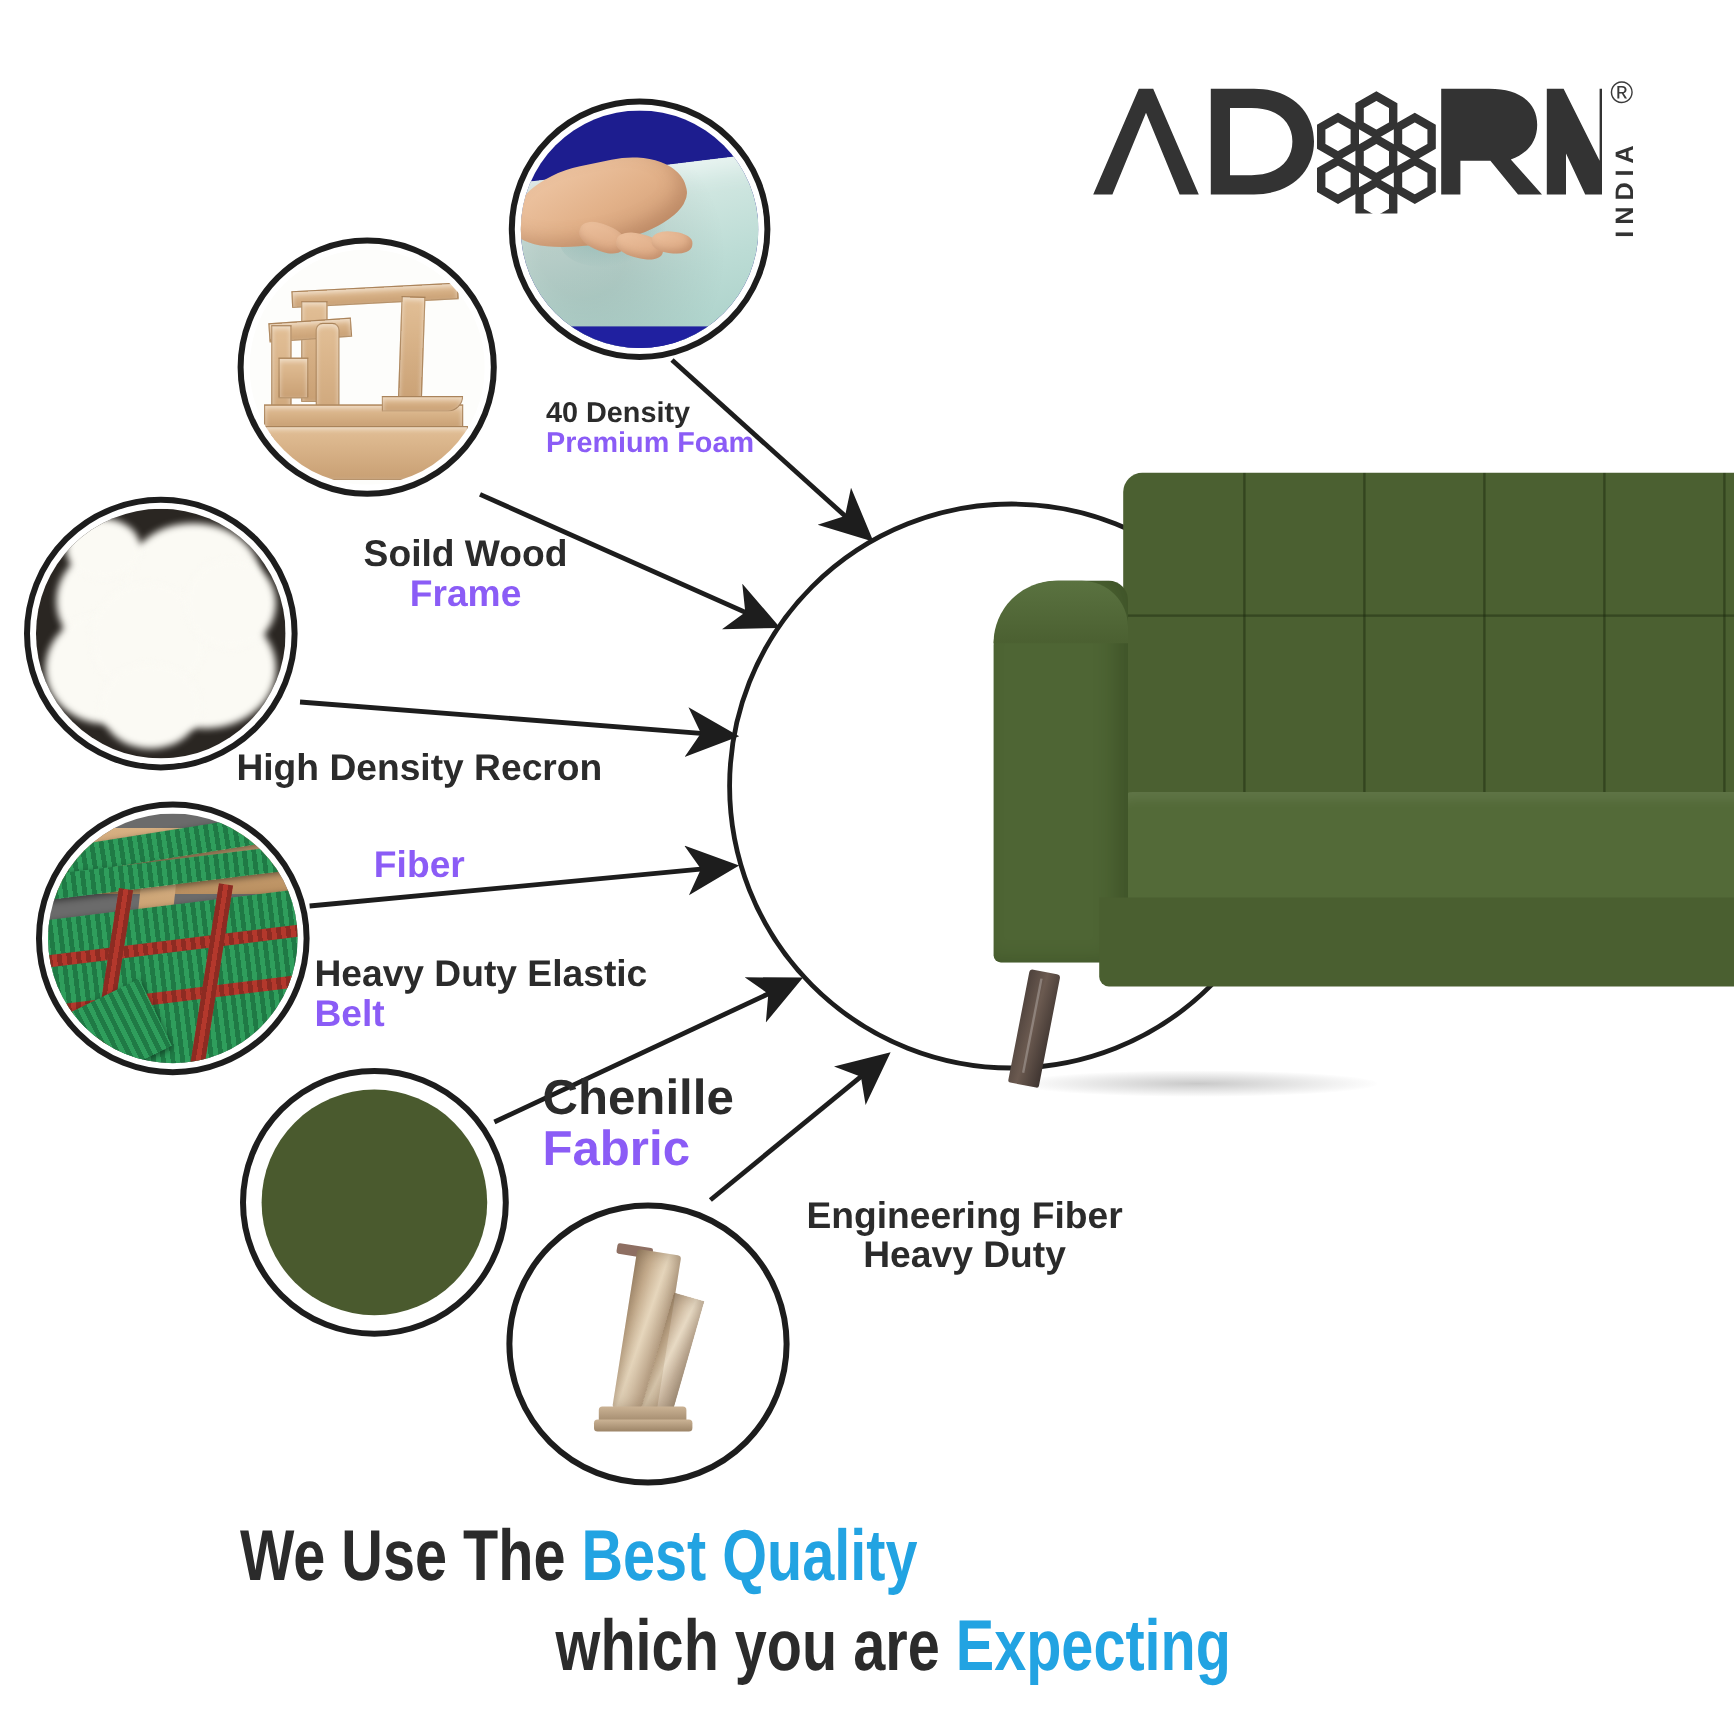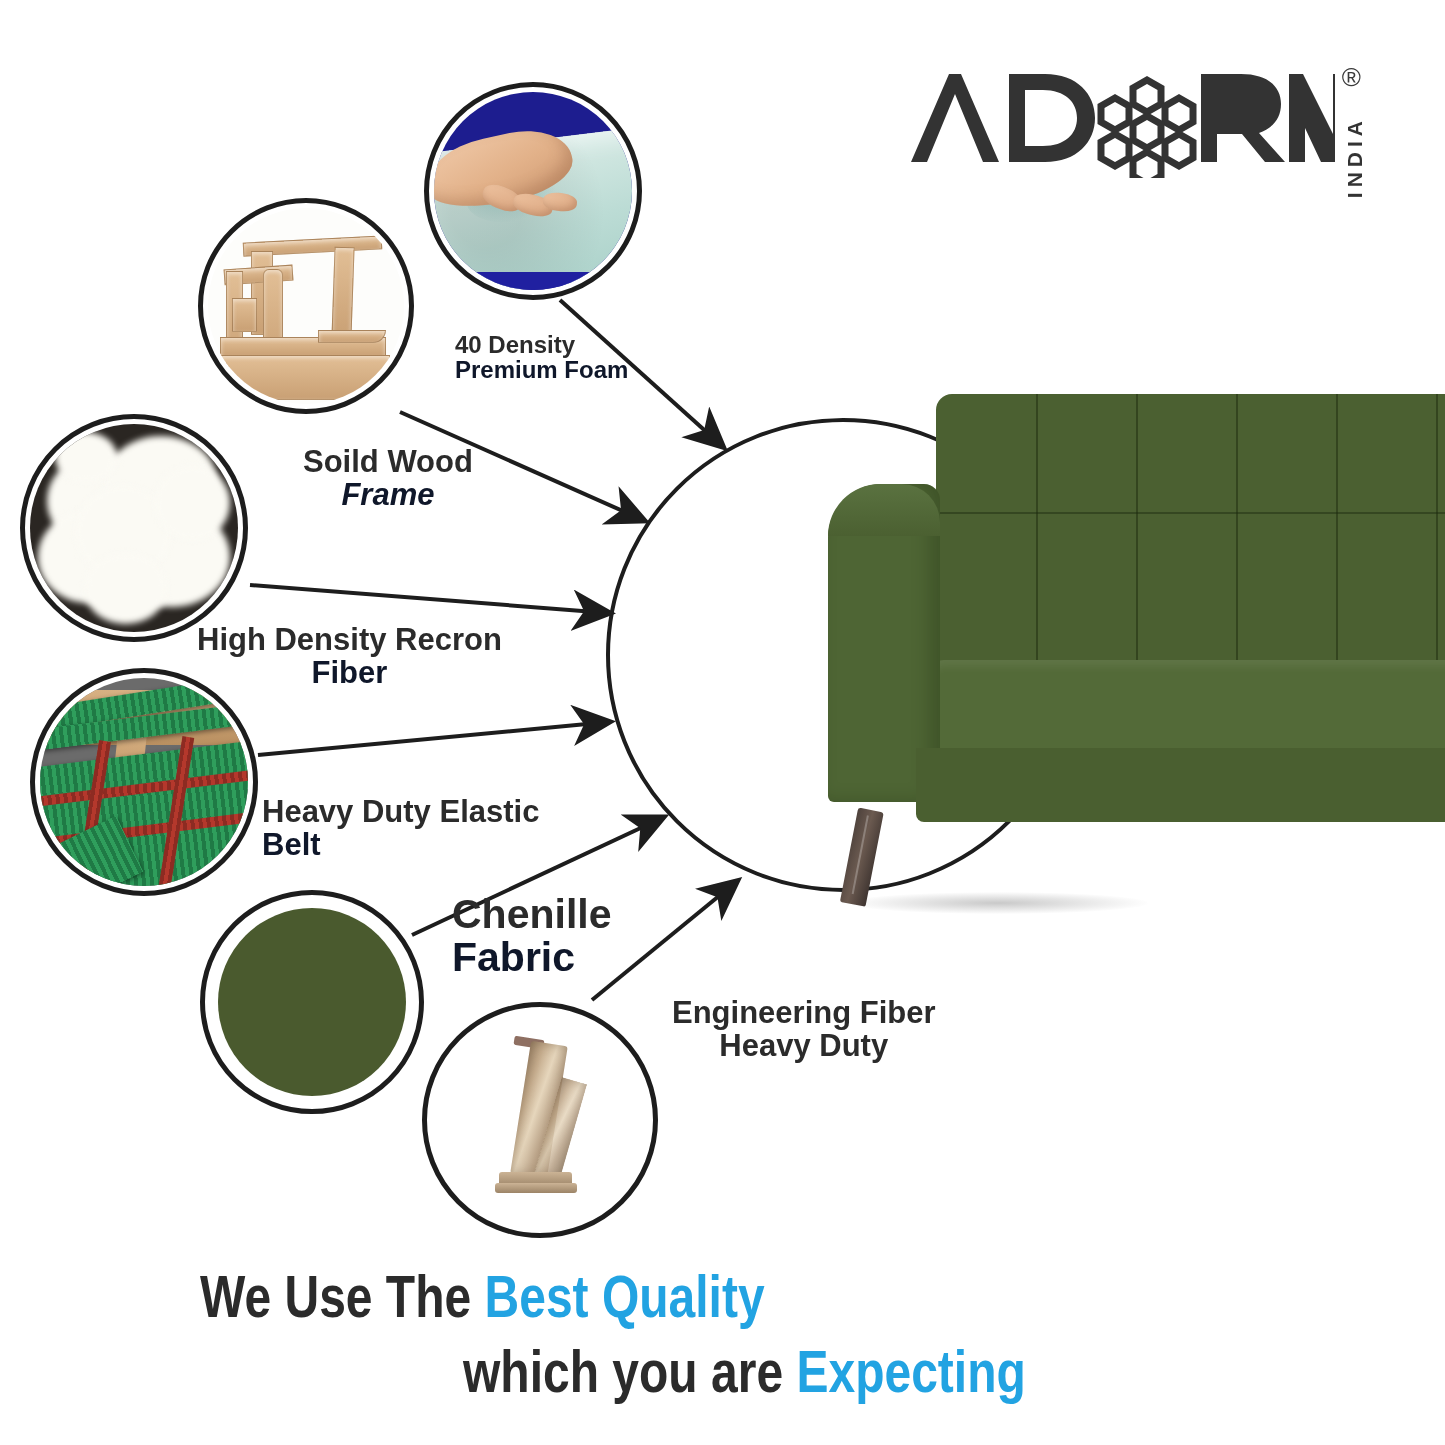--- a/index.html
+++ b/index.html
@@ -63,28 +63,28 @@
 
   
   .hub{position:absolute;left:606px;top:418px;width:474px;height:474px;border-radius:50%;
     border:4px solid #1d1d1d;box-sizing:border-box;background:transparent;}
 
   
   .arrows{position:absolute;left:0;top:0;width:1445px;height:1445px;pointer-events:none;}
 
   
   .lbl{position:absolute;font-weight:700;line-height:1.06;color:#2b2b2b;white-space:nowrap;}
-  .lbl .hl{color:#0f172a;display:block;}
+  .lbl .hl{color:#8b5cf6;display:block;}
   .lbl .d1{display:block;}
   .l-foam{left:455px;top:332px;font-size:24px;text-align:left;}
   .l-foam .hl{text-align:left;}
   .l-wood{left:303px;top:446px;font-size:31px;}
-  .l-wood .hl{text-align:center;font-style:italic;}
+  .l-wood .hl{text-align:center;}
   .l-recron{left:197px;top:624px;font-size:31px;}
-  .l-recron .hl{text-align:center;}
+  .l-recron .hl{text-align:center;margin-top:48px;}
   .l-belt{left:262px;top:796px;font-size:31px;}
   .l-belt .hl{text-align:left;}
   .l-fabric{left:452px;top:893px;font-size:41px;}
   .l-fabric .hl{text-align:left;}
   .l-legs{left:672px;top:997px;font-size:31px;text-align:center;}
   .l-legs .hl{text-align:center;}
 
   
   .sofa{position:absolute;left:818px;top:372px;width:700px;height:530px;}
   .sf-back{position:absolute;left:118px;top:22px;width:582px;height:380px;background:#4b6031;

